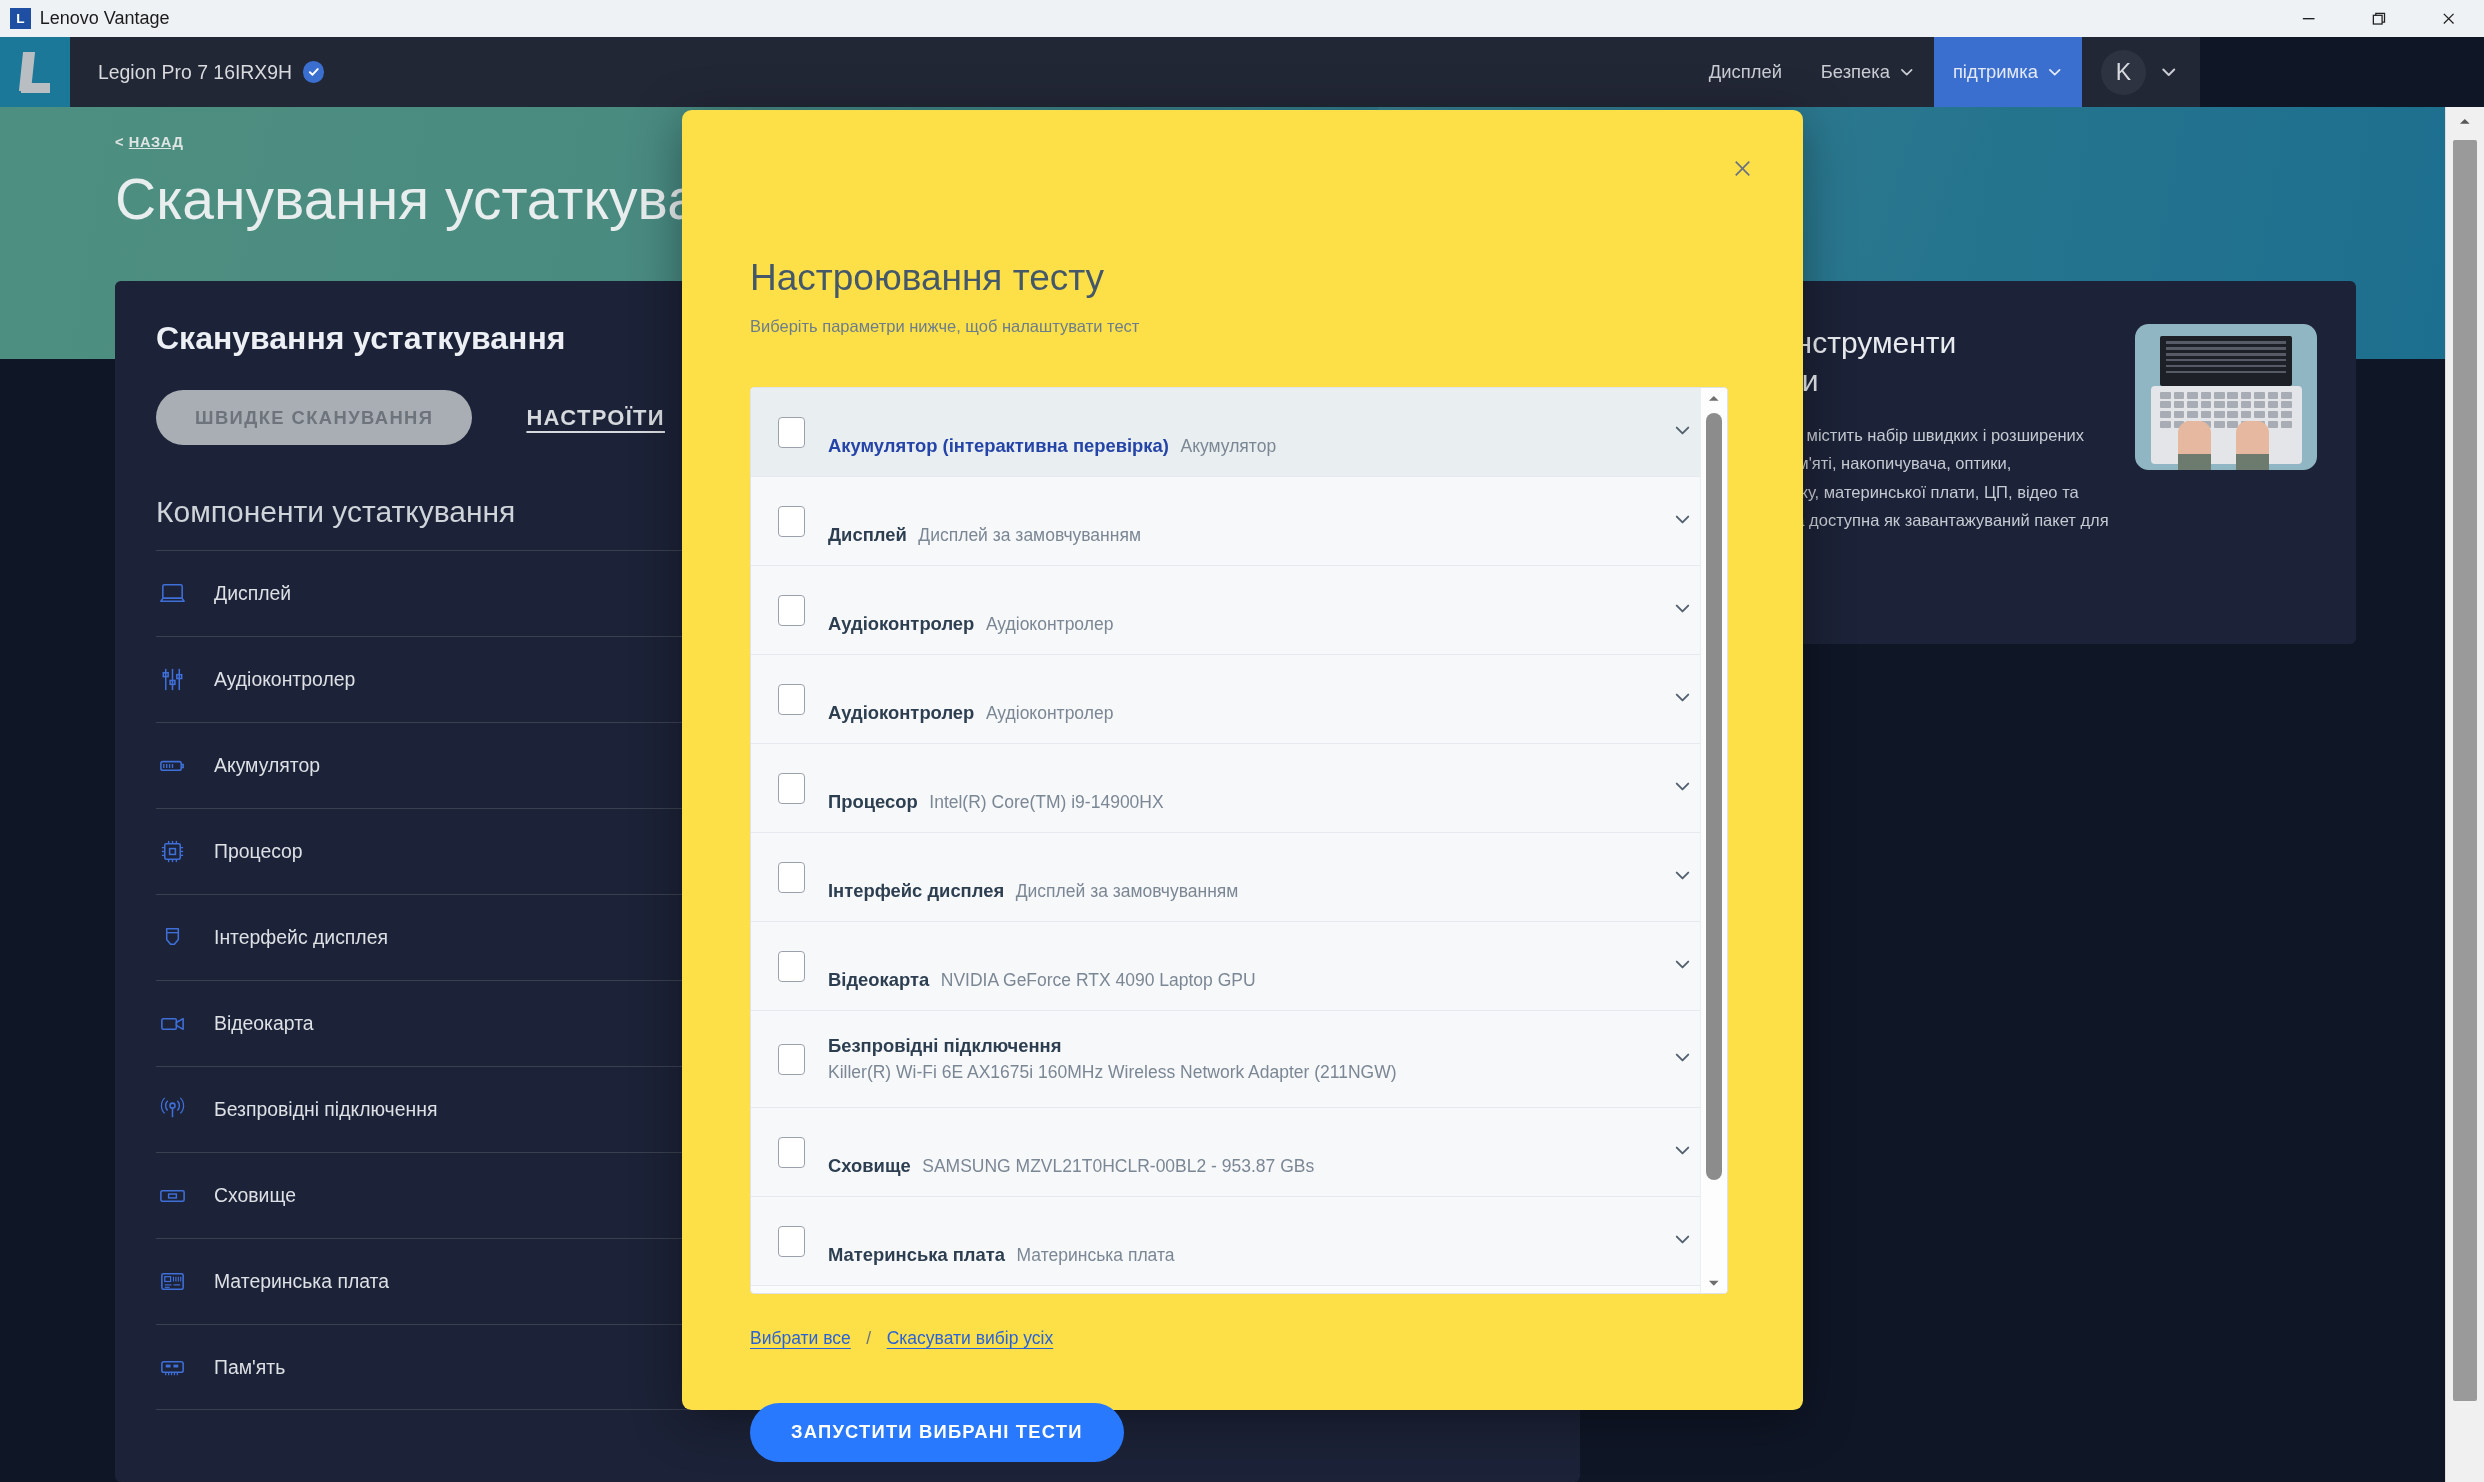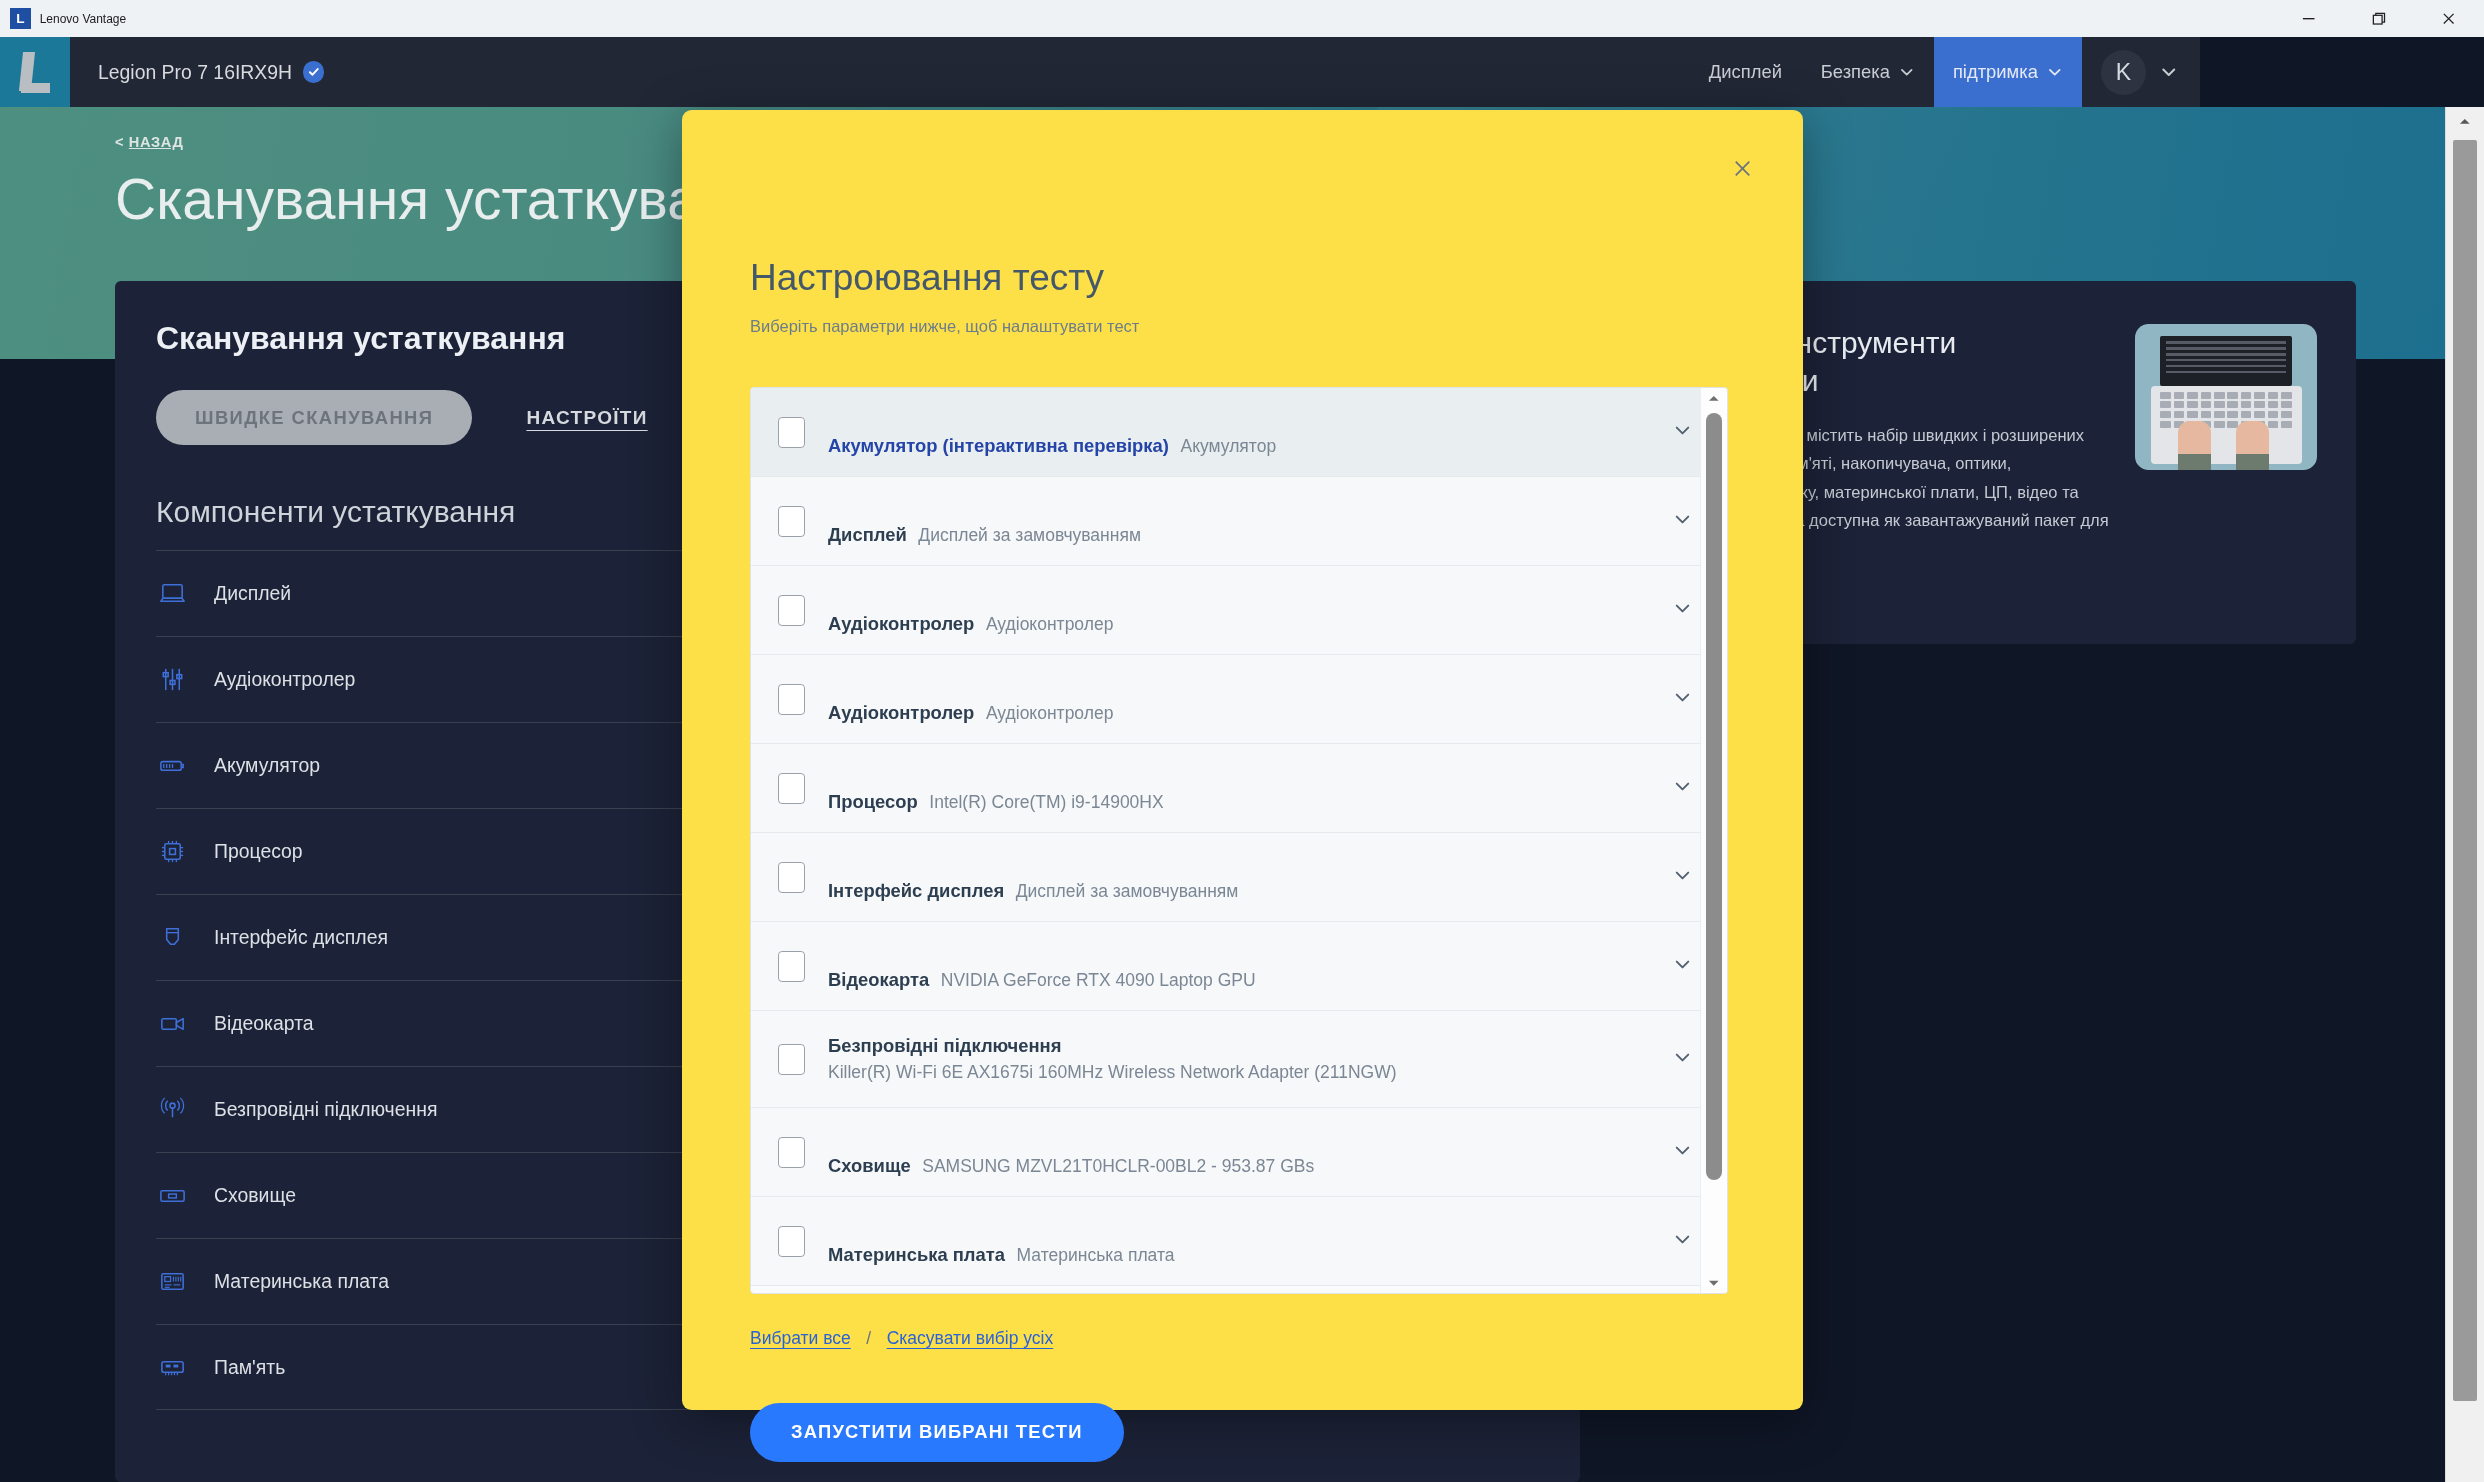--- a/index.html
+++ b/index.html
@@ -15,21 +15,21 @@
     position: absolute; top: 0; left: 0; width: 2484px; height: 37px;
     background: #eef2f5;
     display: flex; align-items: center;
   }
   .tb-logo {
     width: 21.3px; height: 21.3px; margin-left: 9.7px; margin-right: 8.7px;
     background: #1f4fa3; color: #fff; font-size: 13.6px; font-weight: bold;
     display: flex; align-items: center; justify-content: center;
     font-family: "Liberation Sans", sans-serif;
   }
-  .tb-title { font-size: 12px; color: #1b1b1b; }
+  .tb-title { font-size: 18px; color: #1b1b1b; }
   .tb-spacer { flex: 1; }
   .tb-btn {
     width: 70px; height: 37px; display: flex; align-items: center;
     justify-content: center; color: #202020;
   }
   .tb-btn svg { display: block; }
 
   
   .app-header {
     position: absolute; top: 37px; left: 0; width: 2200px; height: 70px;
@@ -115,21 +115,21 @@
   .lc-header { padding: 39px 41px 0 41px; }
   .lc-title { color: #eceff3; font-size: 32px; font-weight: bold; }
   .lc-controls { display: flex; align-items: center; gap: 54px; margin-top: 33px; }
   .btn-quickscan {
     background: #a9aeb4; color: #6d747c; border: none;
     border-radius: 39px; padding: 16.5px 39px;
     font-size: 18.4px; font-weight: bold; letter-spacing: 1.4px;
     font-family: "Liberation Sans", sans-serif;
   }
   .link-configure {
-    color: #d6dade; font-size: 19px; font-weight: bold; letter-spacing: 1.3px;
+    color: #d6dade; font-size: 22px; font-weight: bold; letter-spacing: 1.3px;
     text-decoration: underline; text-underline-offset: 5.8px;
   }
   .lc-sub {
     color: #cfd4da; font-size: 30px; font-weight: 300;
     padding: 50px 41px 21.3px 41px;
   }
   .comp-list { padding: 0 41px; }
   .comp-row {
     display: flex; align-items: center; gap: 25px;
     height: 86px; border-top: 1px solid #39404f; color: #dde0e5; font-size: 19.4px;

